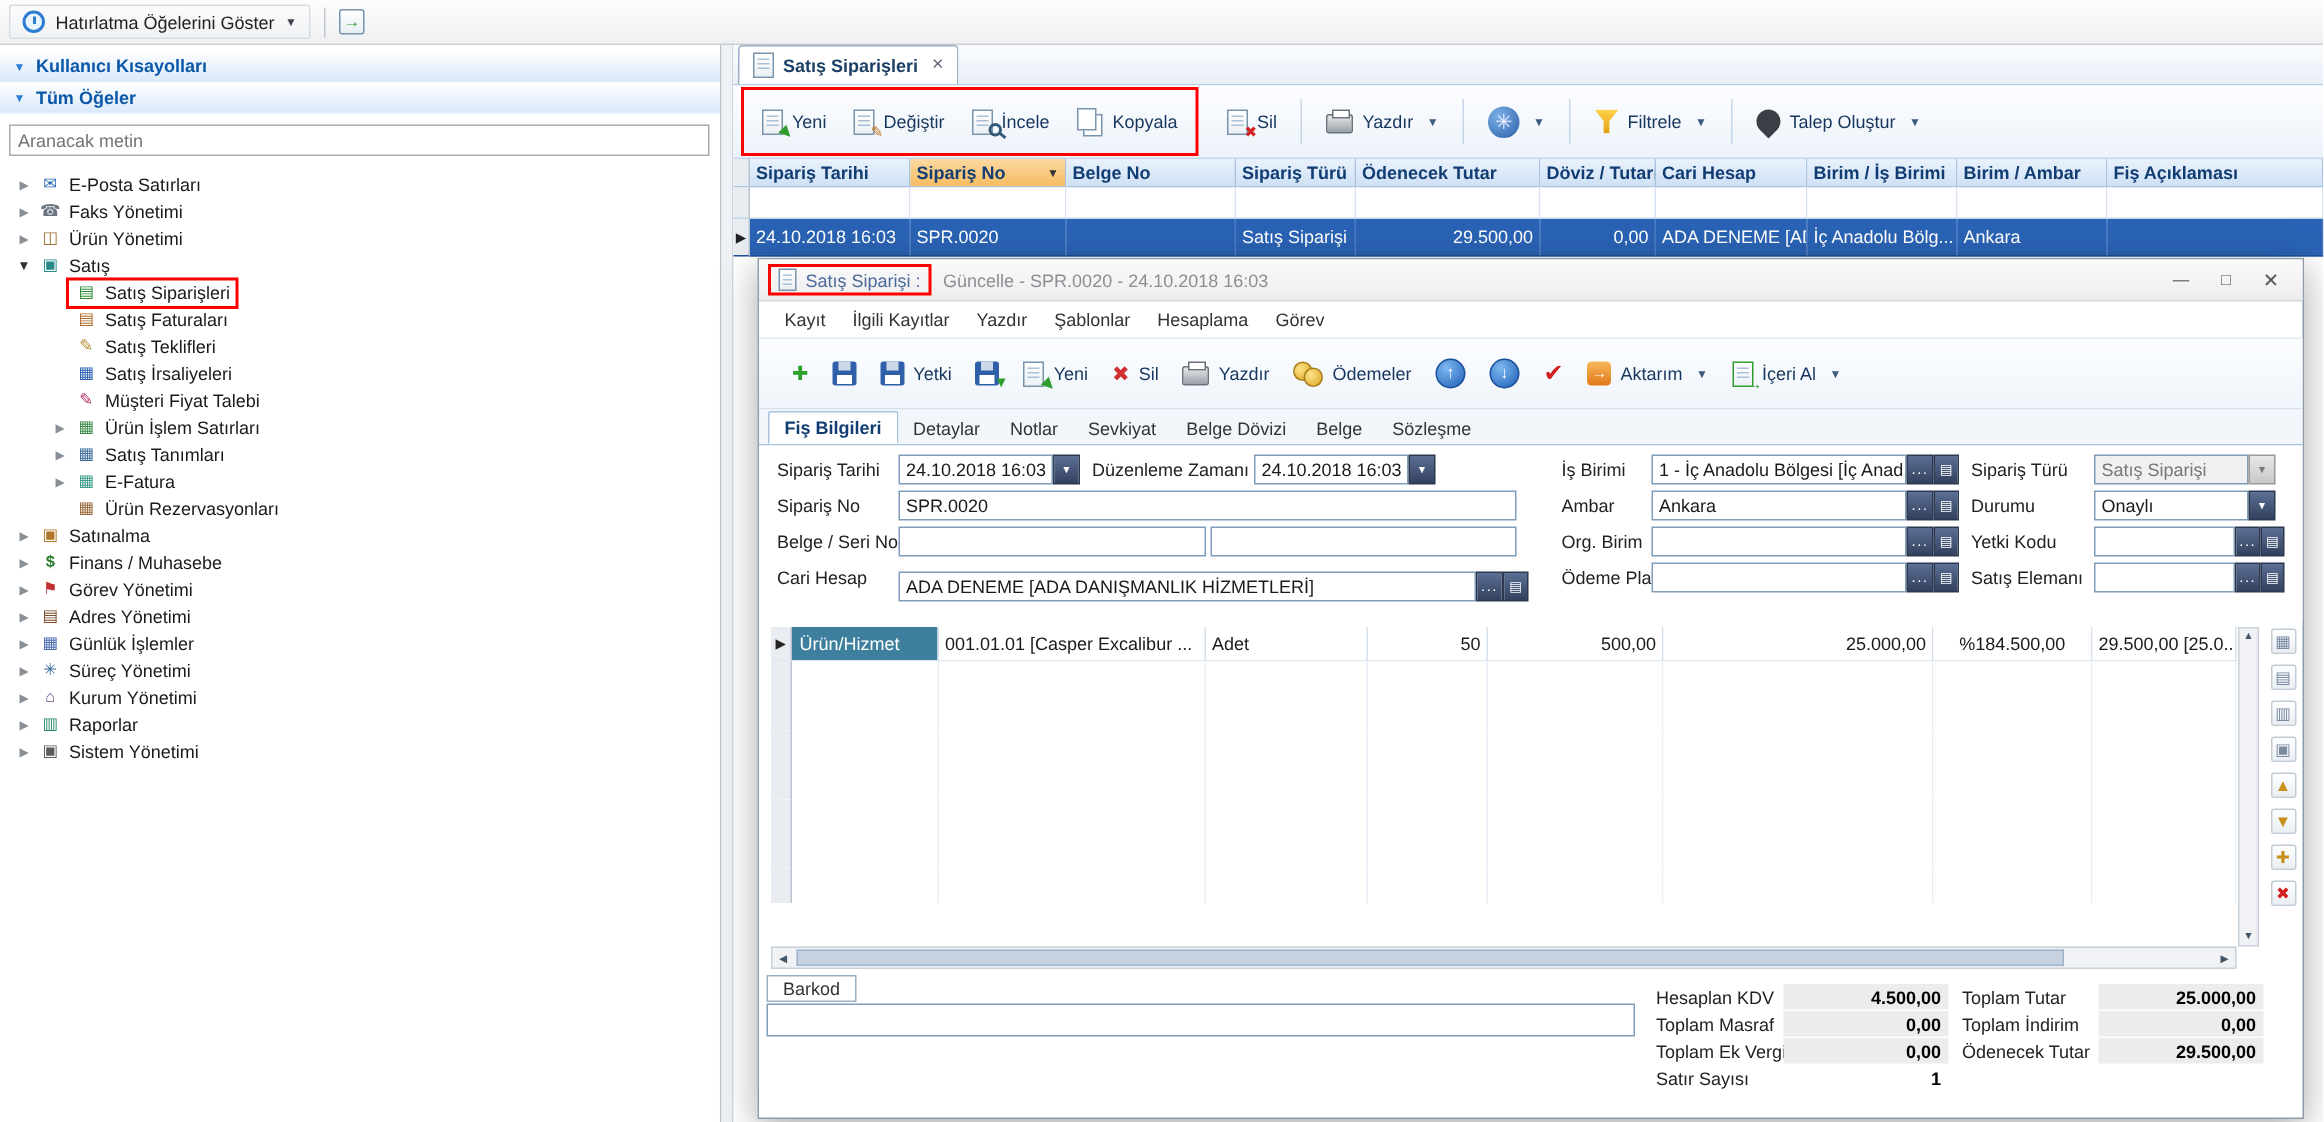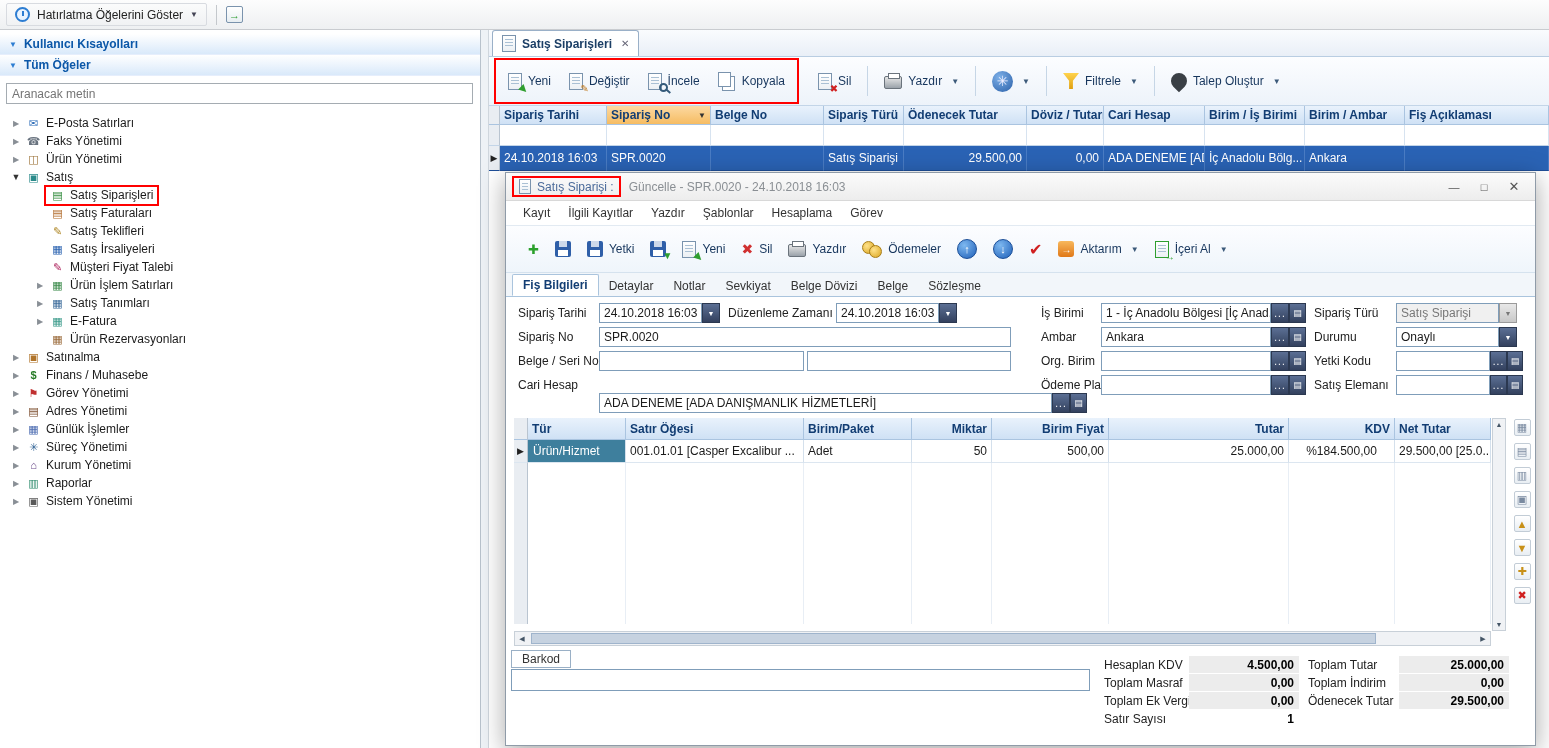--- a/index.html
+++ b/index.html
@@ -579,51 +579,40 @@
         <span class="mini-btn">▤</span>
       </div>
       <span class="flabel" style="left:808px;top:54px">Yetki Kodu</span>
       <div class="fld" style="left:890px;top:54px;width:127px">
         <span class="fbox"></span>
         <span class="dots-btn" style="width:17px">...</span>
         <span class="mini-btn" style="width:16px">▤</span>
       </div>
 
       <span class="flabel" style="left:12px;top:78px">Cari Hesap</span>
-      <div class="fld" style="left:93px;top:96px;width:488px">
+      <div class="fld" style="left:93px;top:84px;width:420px">
         <span class="fbox">ADA DENEME [ADA DANIŞMANLIK HİZMETLERİ]</span>
         <span class="dots-btn">...</span>
         <span class="mini-btn">▤</span>
       </div>
       <span class="flabel" style="left:535px;top:78px">Ödeme Planı</span>
       <div class="fld" style="left:595px;top:78px;width:205px">
         <span class="fbox"></span>
         <span class="dots-btn">...</span>
         <span class="mini-btn">▤</span>
       </div>
       <span class="flabel" style="left:808px;top:78px">Satış Elemanı</span>
       <div class="fld" style="left:890px;top:78px;width:127px">
         <span class="fbox"></span>
         <span class="dots-btn" style="width:17px">...</span>
         <span class="mini-btn" style="width:16px">▤</span>
       </div>
     </div>
 
     <div class="dgrid">
-      <div class="dgrow dghead">
-        <span class="dgcell ind"></span>
-        <span class="dgcell">Tür</span>
-        <span class="dgcell">Satır Öğesi</span>
-        <span class="dgcell">Birim/Paket</span>
-        <span class="dgcell num">Miktar</span>
-        <span class="dgcell num">Birim Fiyat</span>
-        <span class="dgcell num">Tutar</span>
-        <span class="dgcell num">KDV</span>
-        <span class="dgcell">Net Tutar</span>
-      </div>
       <div class="dgrow dgdata">
         <span class="dgcell ind" style="font-size:9px">▶</span>
         <span class="dgcell">
             <span class="chip">Ürün/Hizmet</span>
           </span>
         <span class="dgcell">001.01.01 [Casper Excalibur ...</span>
         <span class="dgcell">Adet</span>
         <span class="dgcell num">50</span>
         <span class="dgcell num">500,00</span>
         <span class="dgcell num">25.000,00</span>

